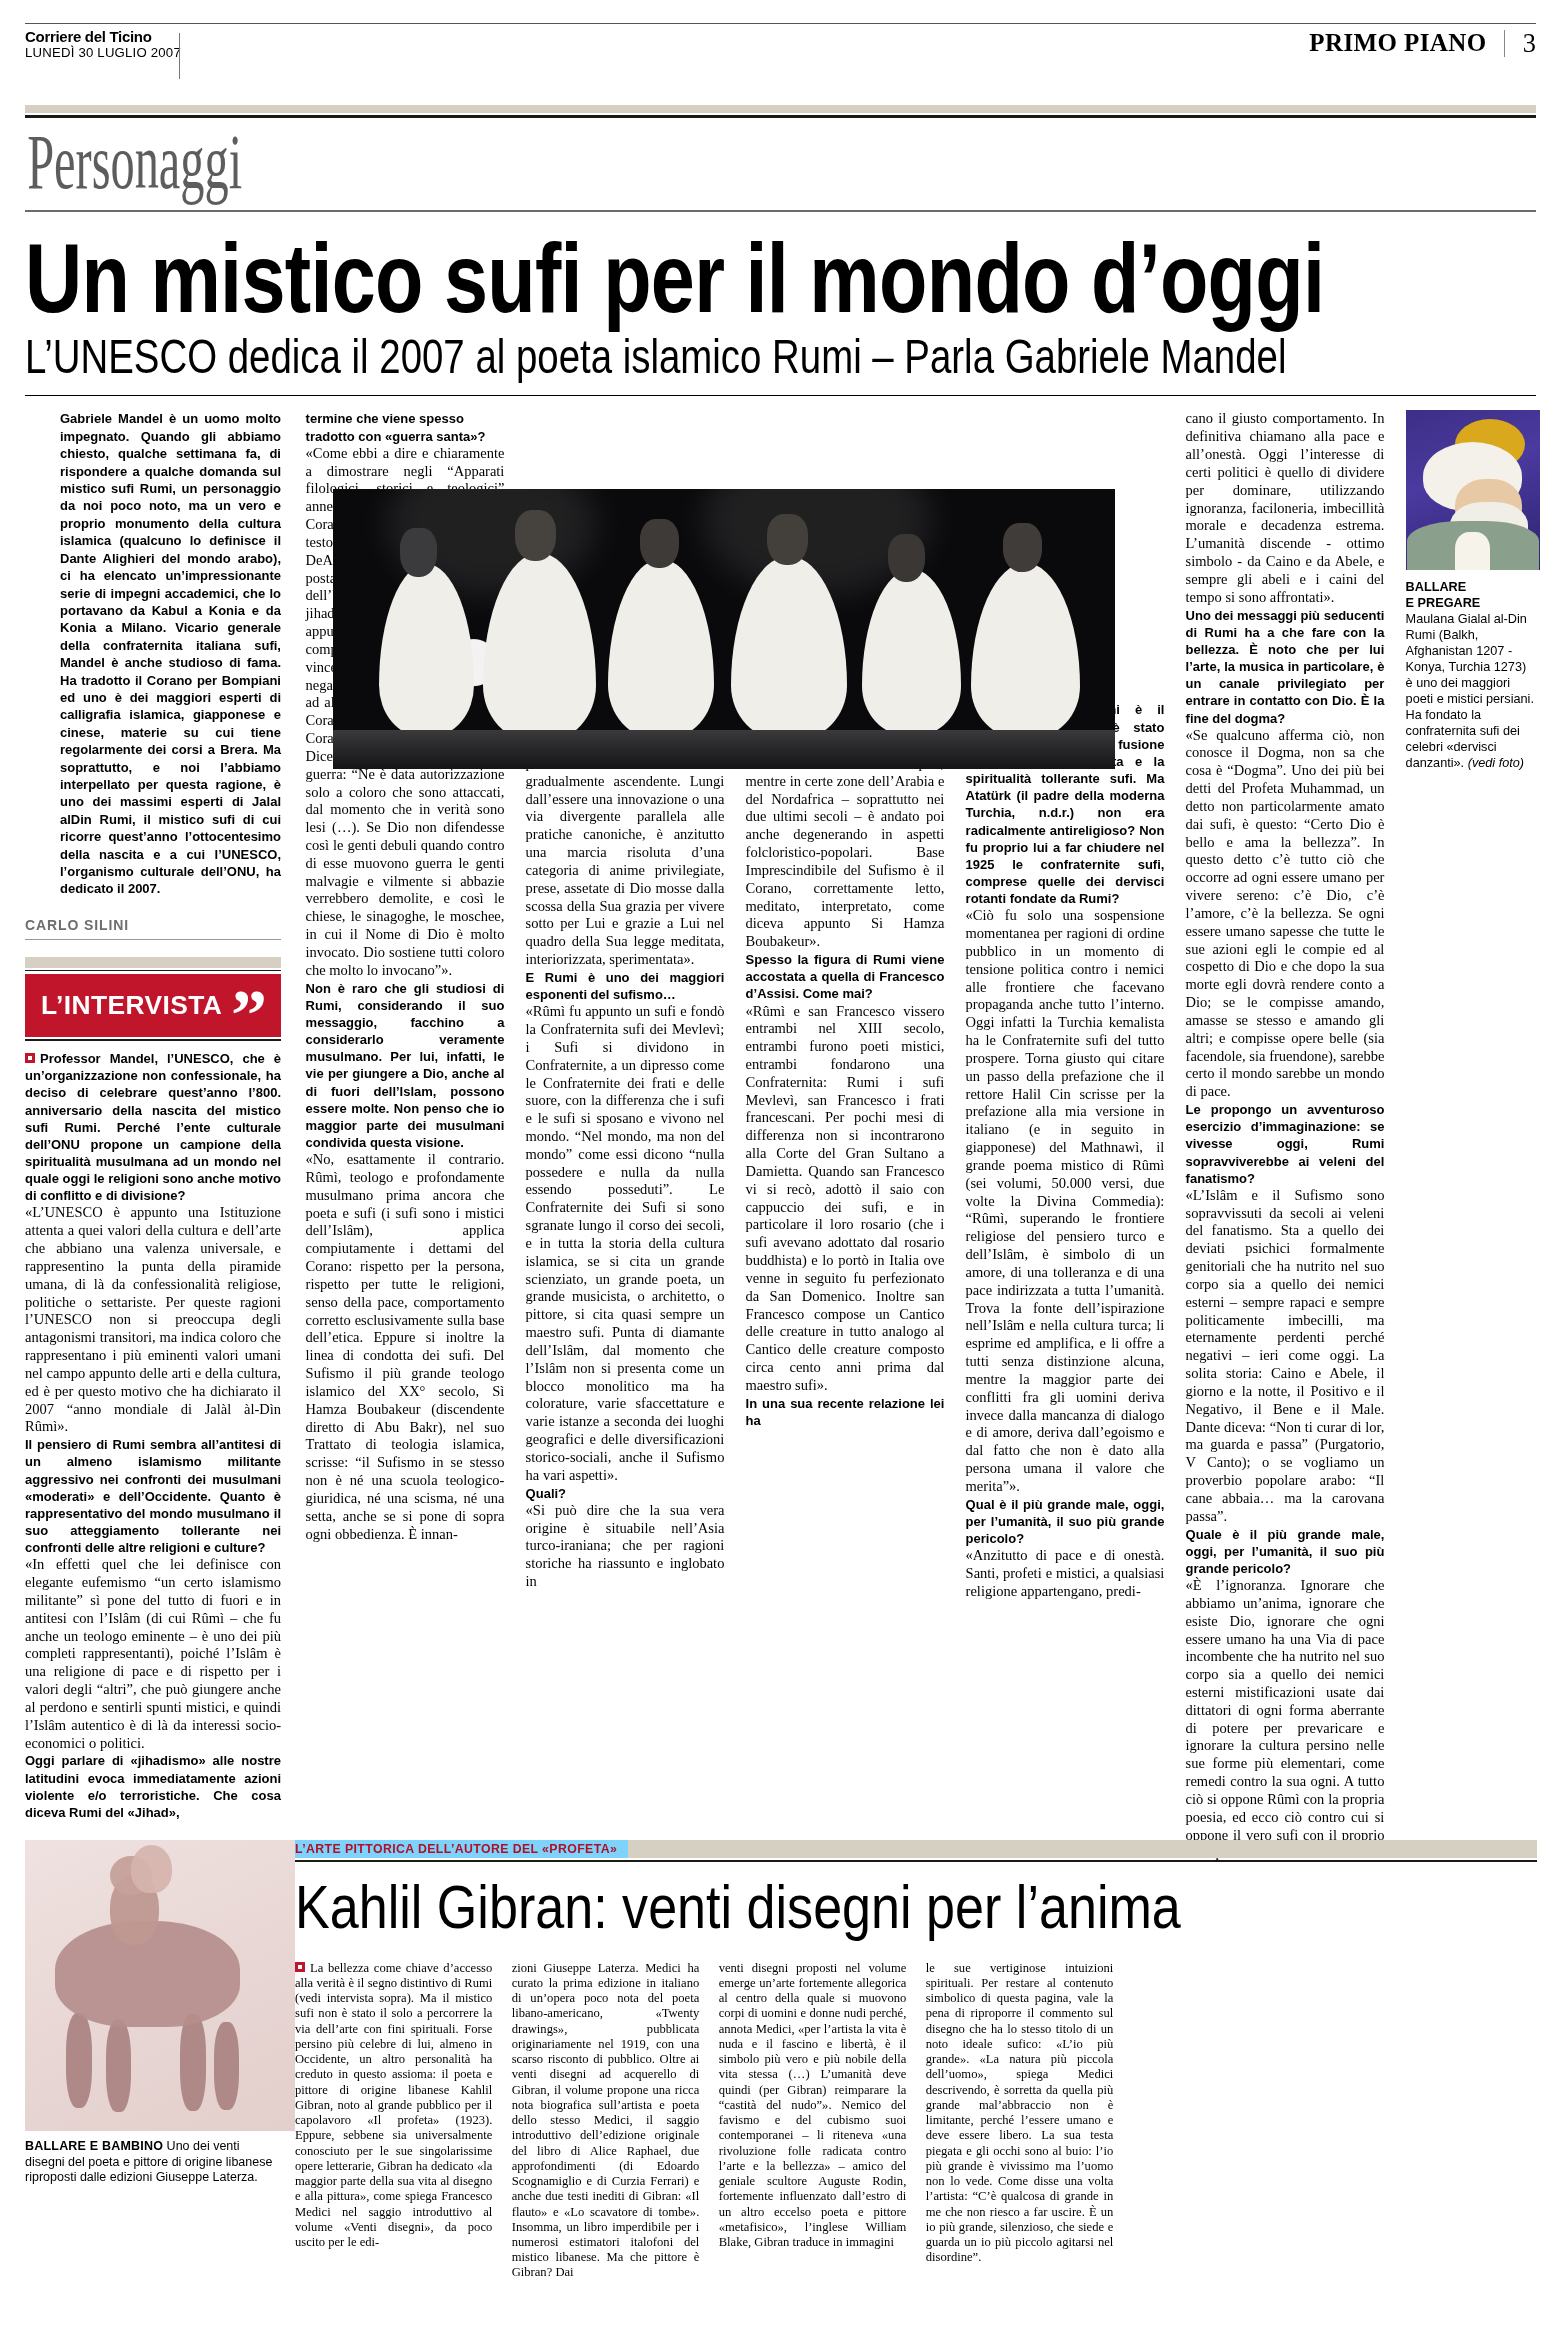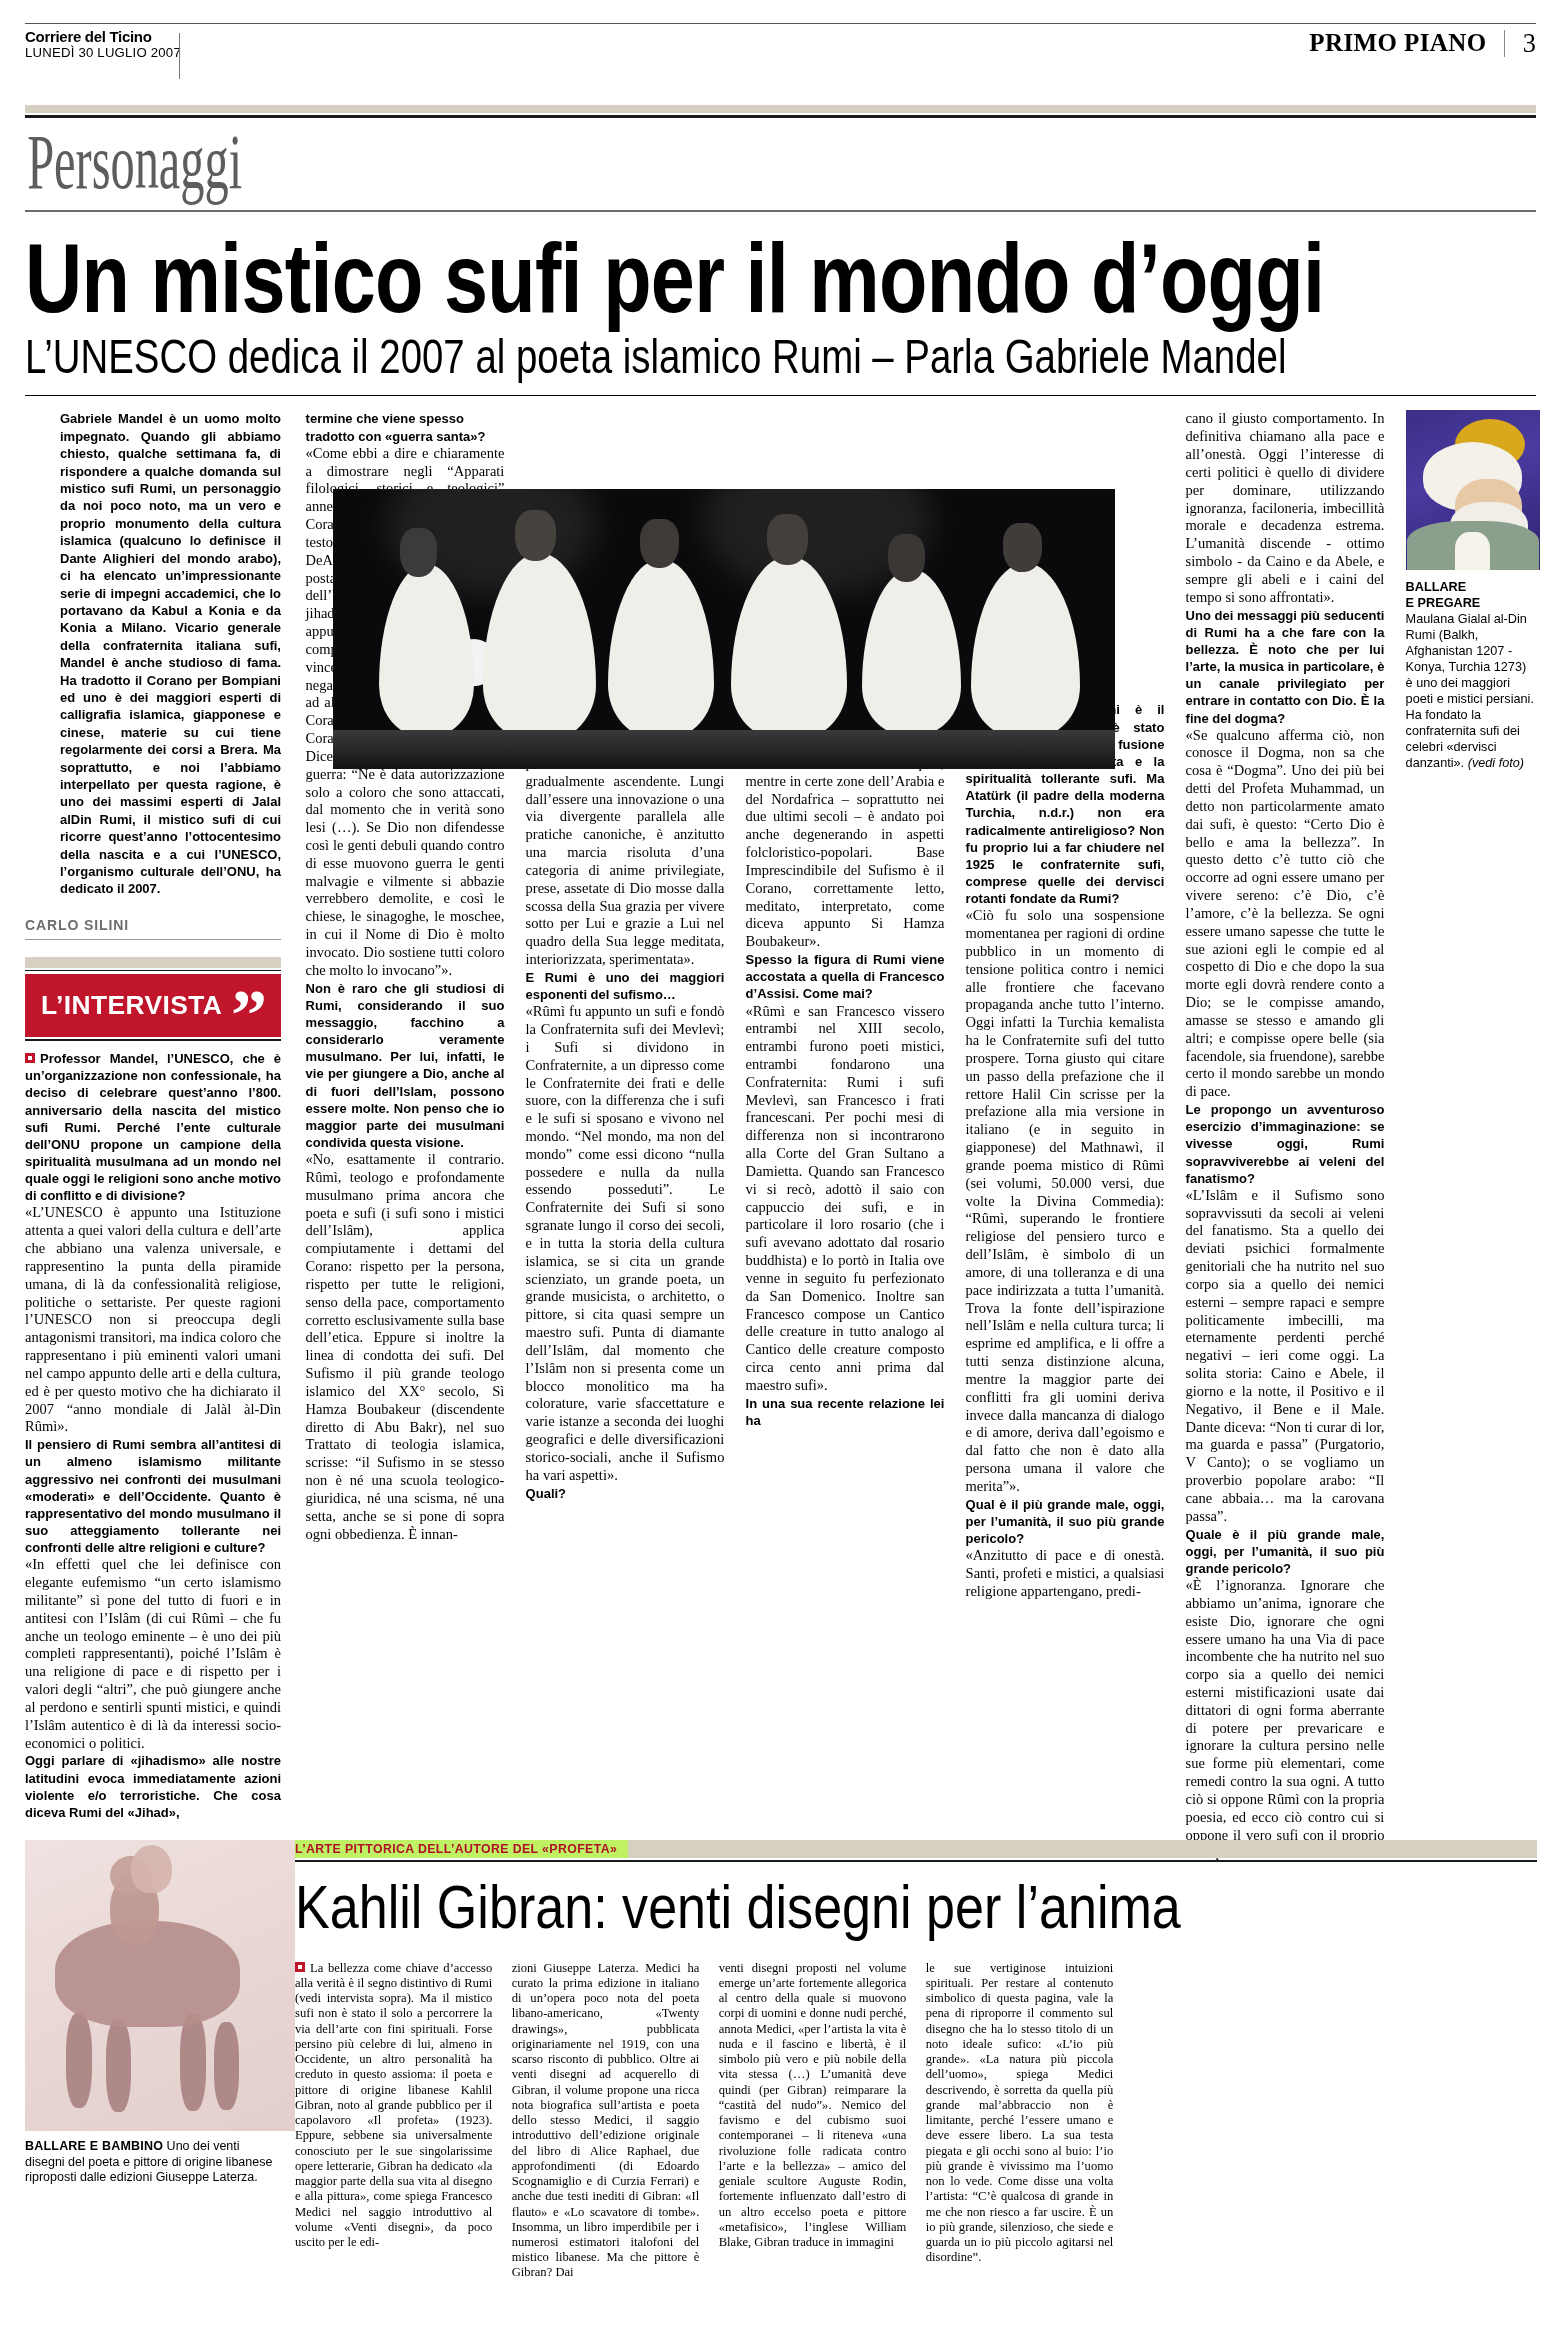--- a/index.html
+++ b/index.html
@@ -166,21 +166,21 @@
     font-family:"Liberation Sans",sans-serif;
     font-size:15px;line-height:1.3;border-left:0.9px solid #777;padding-left:10.6px;
   }
 
   
   .lower{margin-top:16px;display:flex;}
   .lower-left{width:270px;flex:0 0 270px;padding-right:14px;box-sizing:border-box;}
   .lower-right{flex:1;}
   .redbar-wrap{display:flex;align-items:stretch;height:17.6px;margin-bottom:2.6px;}
   .redbar{
-    background:#bef264;color:#b01026;
+    background:#7dd3fc;color:#b01026;
     font-family:"Liberation Sans",sans-serif;font-weight:bold;font-size:12.3px;
     letter-spacing:0.4px;display:flex;align-items:center;padding-right:10.6px;
   }
   .beige-fill{flex:1;background:#d5d0c2;}
   .lower-rule{height:1.8px;background:#1a1a1a;}
 
   .gib-head{
     font-family:"Liberation Sans",sans-serif;
     font-size:62px;line-height:1.05;
     transform:scaleX(.84);transform-origin:left center;
@@ -290,20 +290,21 @@
         <div class="dhead" style="left:555px;bottom:187px;width:37px;height:48px;background:#3a3735;"></div>
         <div class="dancer" style="left:638px;bottom:30px;width:109px;height:176px;"></div>
         <div class="dhead" style="left:670px;bottom:197px;width:39px;height:49px;background:#403c39;"></div>
         <div class="stage"></div>
       </div>
       <div class="bodytext" style="margin-top:291px">
         <p class="a">zi tutto un metodo islamico di perfezionamento interiore, d’equilibrio, una fonte di fervore profondamente vissuto e gradualmente ascendente. Lungi dall’essere una innovazione o una via divergente parallela alle pratiche canoniche, è anzitutto una marcia risoluta d’una categoria di anime privilegiate, prese, assetate di Dio mosse dalla scossa della Sua grazia per vivere sotto per Lui e grazie a Lui nel quadro della Sua legge meditata, interiorizzata, sperimentata».</p>
         <p class="q">E Rumi è uno dei maggiori esponenti del sufismo…</p>
         <p class="a">«Rûmì fu appunto un sufi e fondò la Confraternita sufi dei Mevlevì; i Sufi si dividono in Confraternite, a un dipresso come le Confraternite dei frati e delle suore, con la differenza che i sufi e le sufi si sposano e vivono nel mondo. “Nel mondo, ma non del mondo” come essi dicono “nulla possedere e nulla da nulla essendo posseduti”. Le Confraternite dei Sufi si sono sgranate lungo il corso dei secoli, e in tutta la storia della cultura islamica, se si cita un grande scienziato, un grande poeta, un grande musicista, o architetto, o pittore, si cita quasi sempre un maestro sufi. Punta di diamante dell’Islâm, dal momento che l’Islâm non si presenta come un blocco monolitico ma ha colorature, varie sfaccettature e varie istanze a seconda dei luoghi geografici e delle diversificazioni storico-sociali, anche il Sufismo ha vari aspetti».</p>
         <p class="q">Quali?</p>
+        <p class="a">«Si può dire che la sua vera origine è situabile nell’Asia turco-iraniana; che per ragioni storiche ha riassunto e inglobato in</p>
       </div>
     </div>
 
     <div class="col c4">
       <div class="bodytext" style="margin-top:291px">
         <p class="a">menti esoterici buddhisti, indù, classico-egizi e cristiani pur scaturendo da una matrice eslamanica non mai sopita; mentre in certe zone dell’Arabia e del Nordafrica – soprattutto nei due ultimi secoli – è andato poi anche degenerando in aspetti folcloristico-popolari. Base Imprescindibile del Sufismo è il Corano, correttamente letto, meditato, interpretato, come diceva appunto Si Hamza Boubakeur».</p>
         <p class="q">Spesso la figura di Rumi viene accostata a quella di Francesco d’Assisi. Come mai?</p>
         <p class="a">«Rûmì e san Francesco vissero entrambi nel XIII secolo, entrambi furono poeti mistici, entrambi fondarono una Confraternita: Rumi i sufi Mevlevì, san Francesco i frati francescani. Per pochi mesi di differenza non si incontrarono alla Corte del Gran Sultano a Damietta. Quando san Francesco vi si recò, adottò il saio con cappuccio dei sufi, e in particolare il loro rosario (che i sufi avevano adottato dal rosario buddhista) e lo portò in Italia ove venne in seguito fu perfezionato da San Domenico. Inoltre san Francesco compose un Cantico delle creature in tutto analogo al Cantico delle creature composto circa cento anni prima dal maestro sufi».</p>
         <p class="q">In una sua recente relazione lei ha</p>
       </div>

